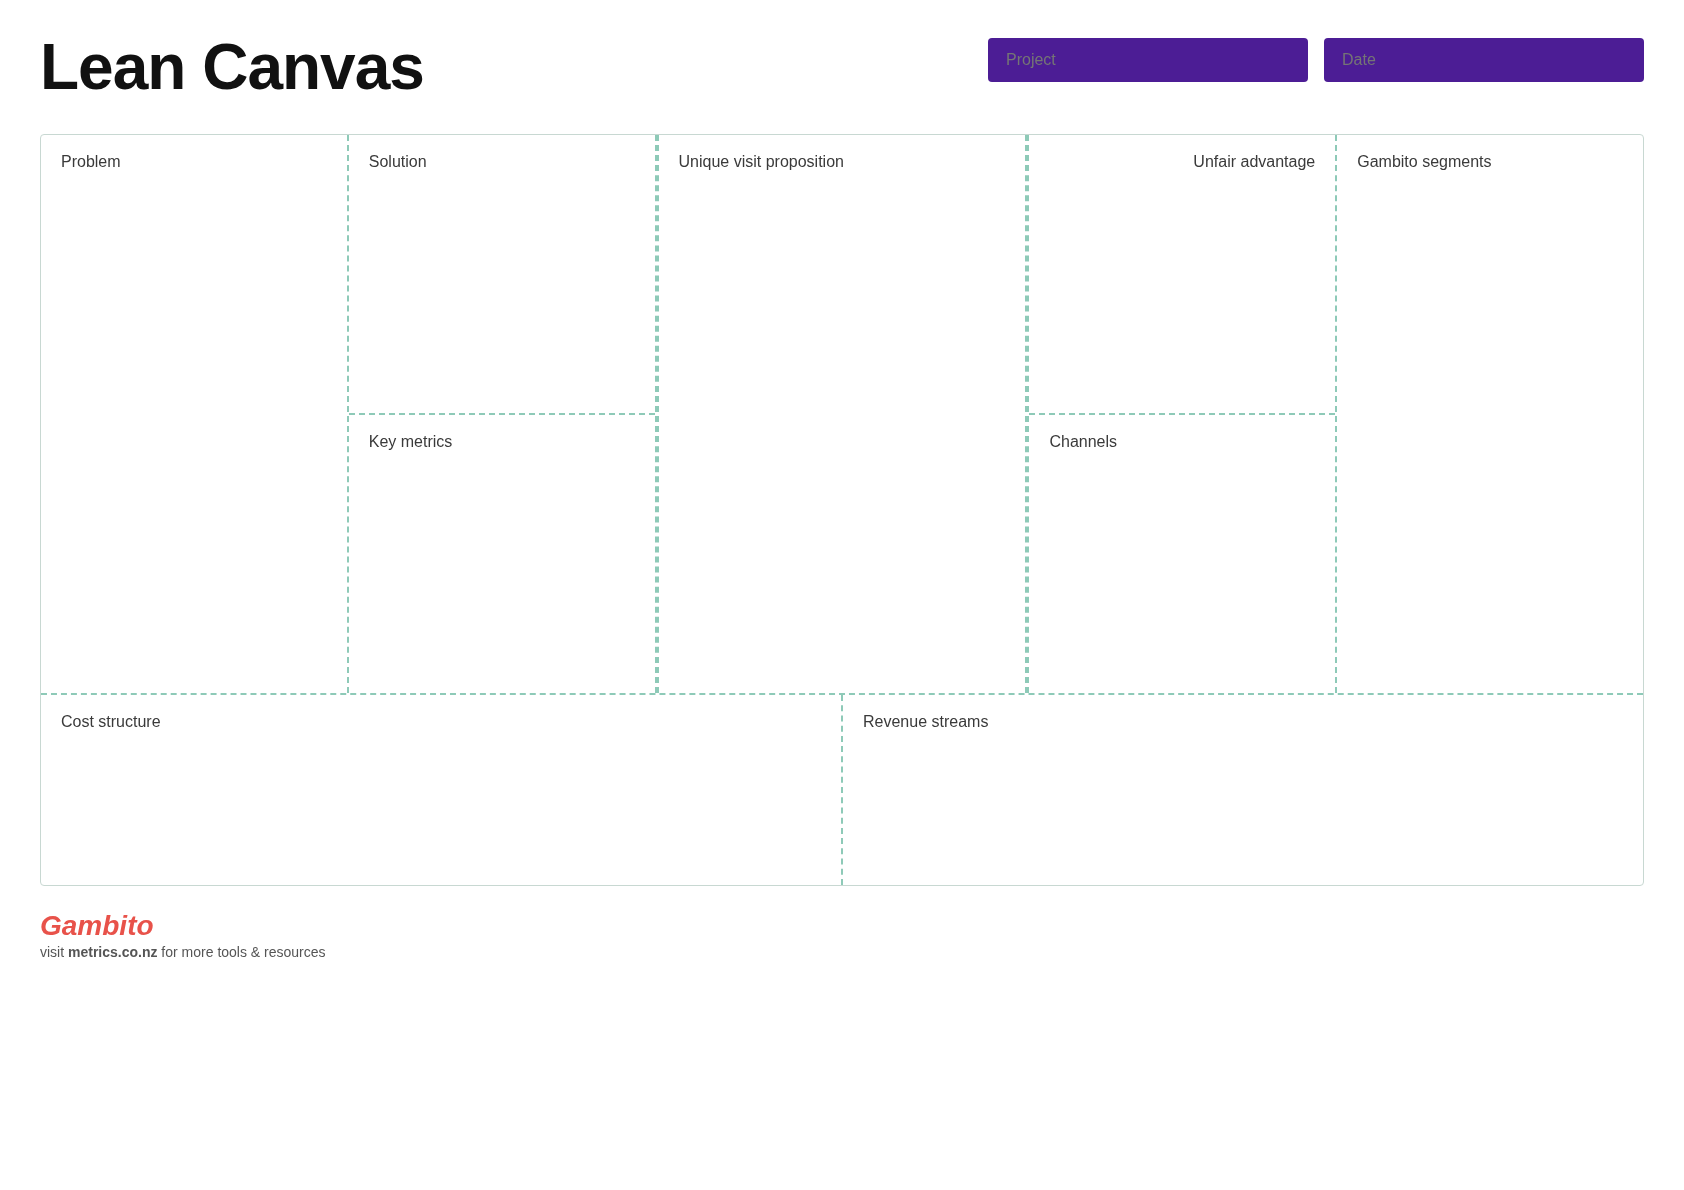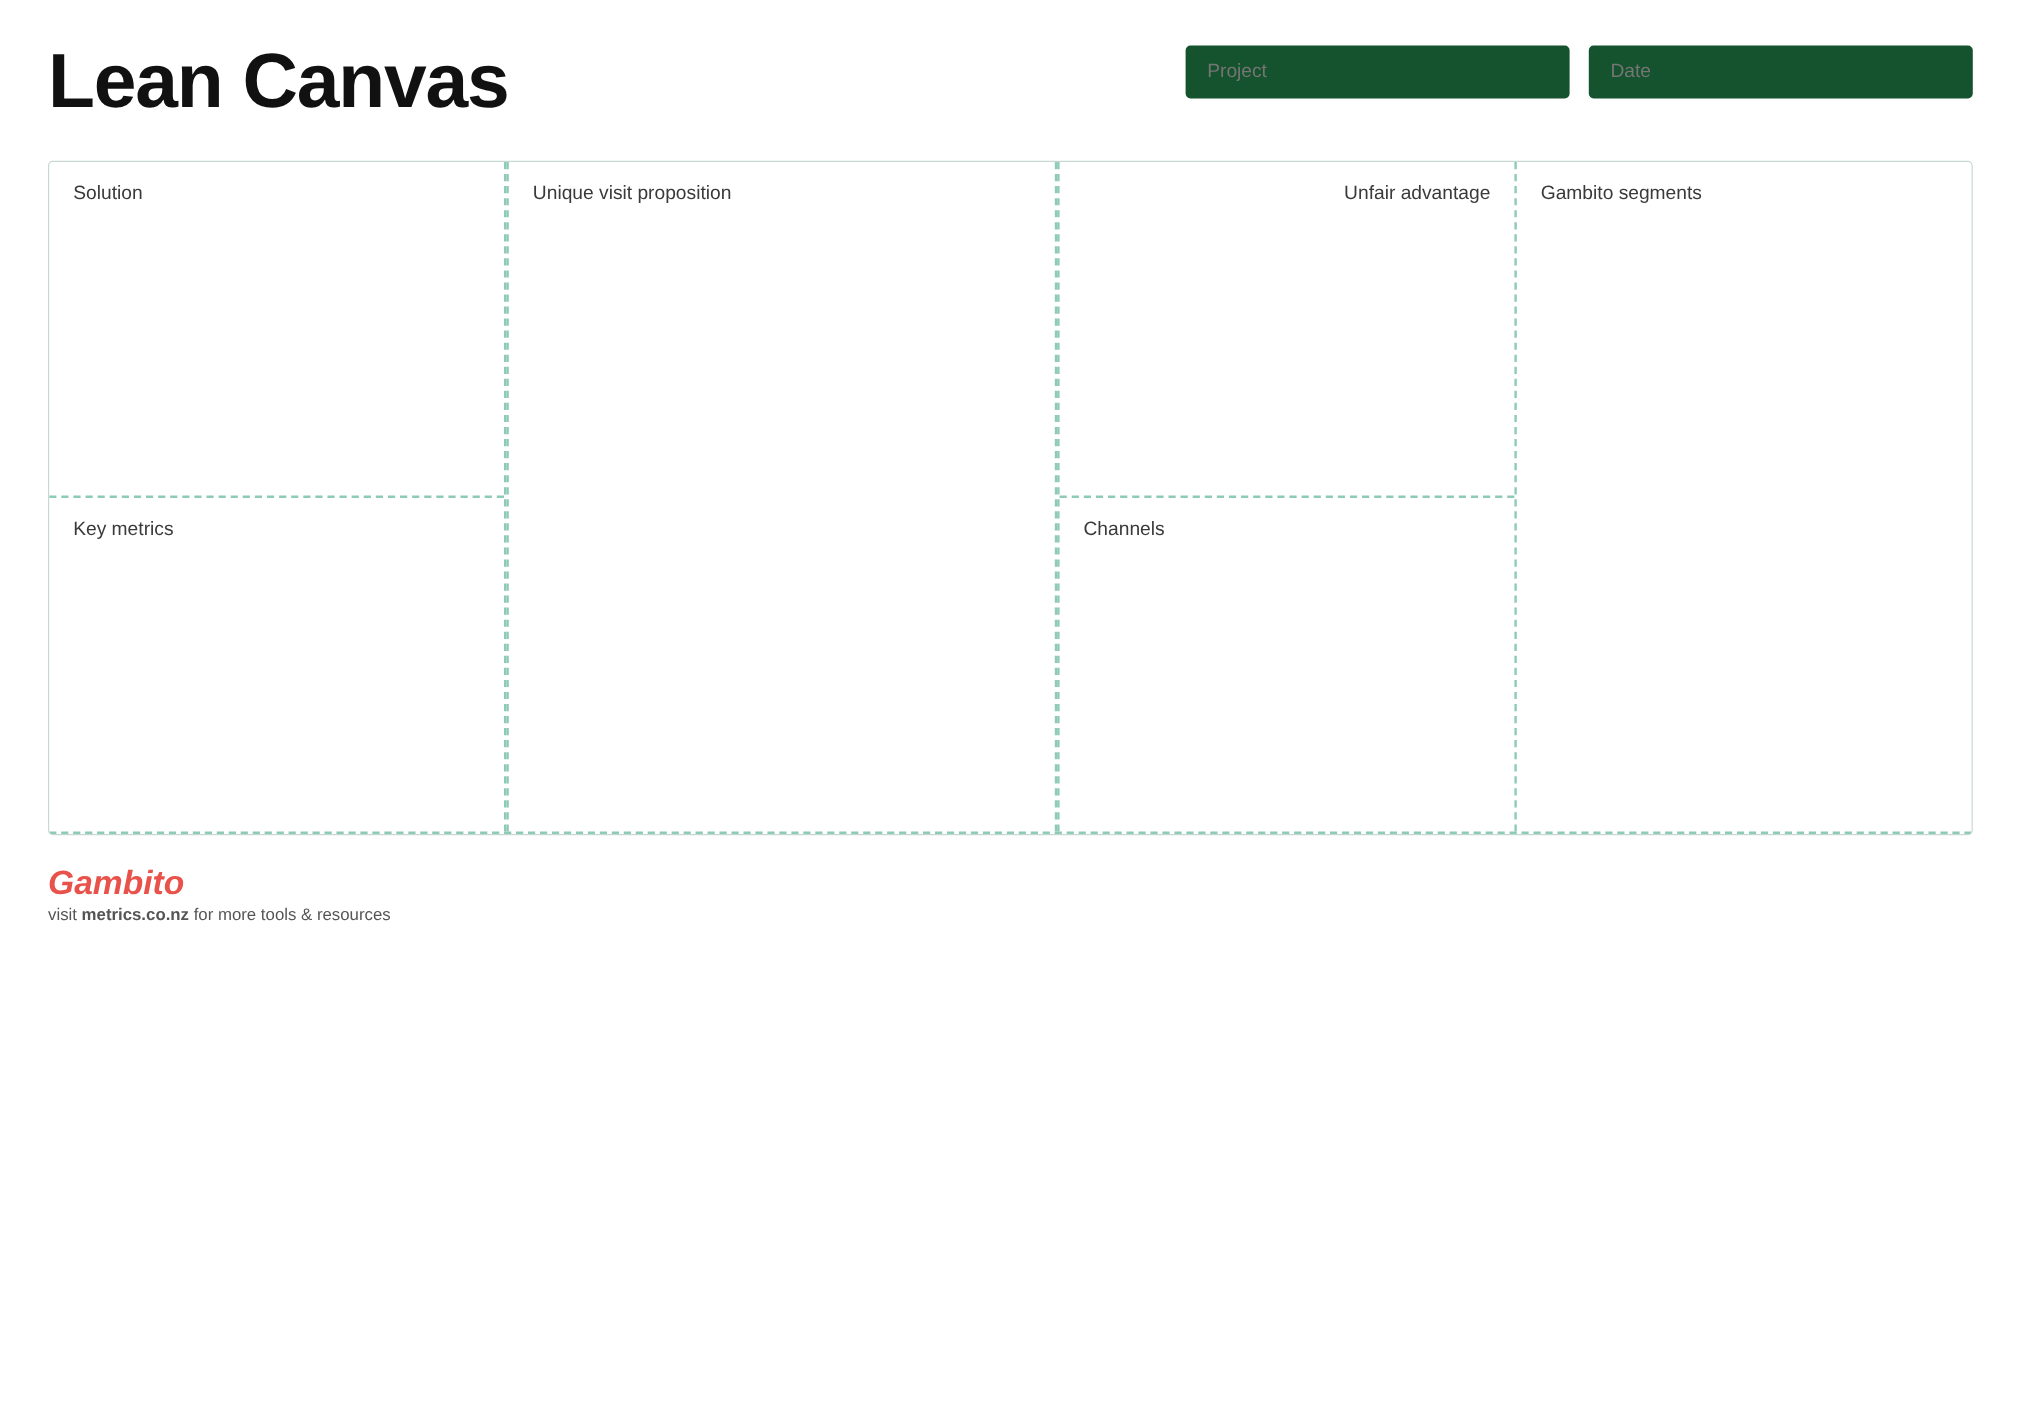--- a/index.html
+++ b/index.html
@@ -24,21 +24,21 @@
       color: #111;
       letter-spacing: -1px;
     }
     .header-fields {
       display: flex;
       gap: 16px;
       align-items: center;
       margin-top: 8px;
     }
     .header-input {
-      background: #14532d;
+      background: #4c1d95;
       border: none;
       border-radius: 4px;
       padding: 10px 18px;
       font-size: 16px;
       color: #aab5b0;
       width: 320px;
       height: 44px;
       outline: none;
     }
 
@@ -169,20 +169,23 @@
   <div class="header-fields">
     <input class="header-input" type="text" placeholder="Project" style="">
     <input class="header-input" type="text" placeholder="Date" style="">
   </div>
 </div>
 
 <div class="canvas">
 
   <div class="top-section">
 
+    <div class="col col-problem">
+      <div class="cell-label">Problem</div>
+    </div>
 
     <div class="col-solution-stack">
       <div class="col-solution">
         <div class="cell-label">Solution</div>
       </div>
       <div class="col-key-metrics">
         <div class="cell-label">Key metrics</div>
       </div>
     </div>
 
@@ -198,20 +201,28 @@
         <div class="cell-label">Channels</div>
       </div>
     </div>
 
     <div class="col col-customers">
       <div class="cell-label">Gambito segments</div>
     </div>
 
   </div>
 
+  <div class="bottom-section">
+    <div class="col-cost">
+      <div class="cell-label">Cost structure</div>
+    </div>
+    <div class="col-revenue">
+      <div class="cell-label">Revenue streams</div>
+    </div>
+  </div>
 
 </div>
 
 <div class="footer">
   <div class="footer-brand">Gambito</div>
   <div class="footer-tagline">
     <span>visit </span><strong>metrics.co.nz</strong><span> for more tools &amp; resources</span>
   </div>
 </div>
 

